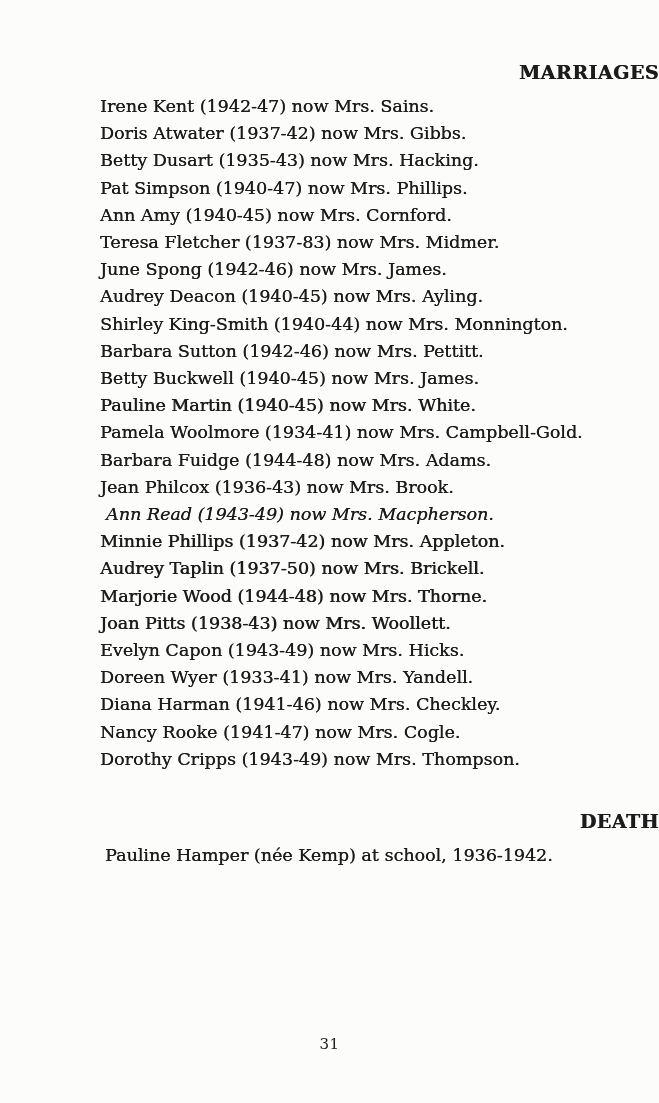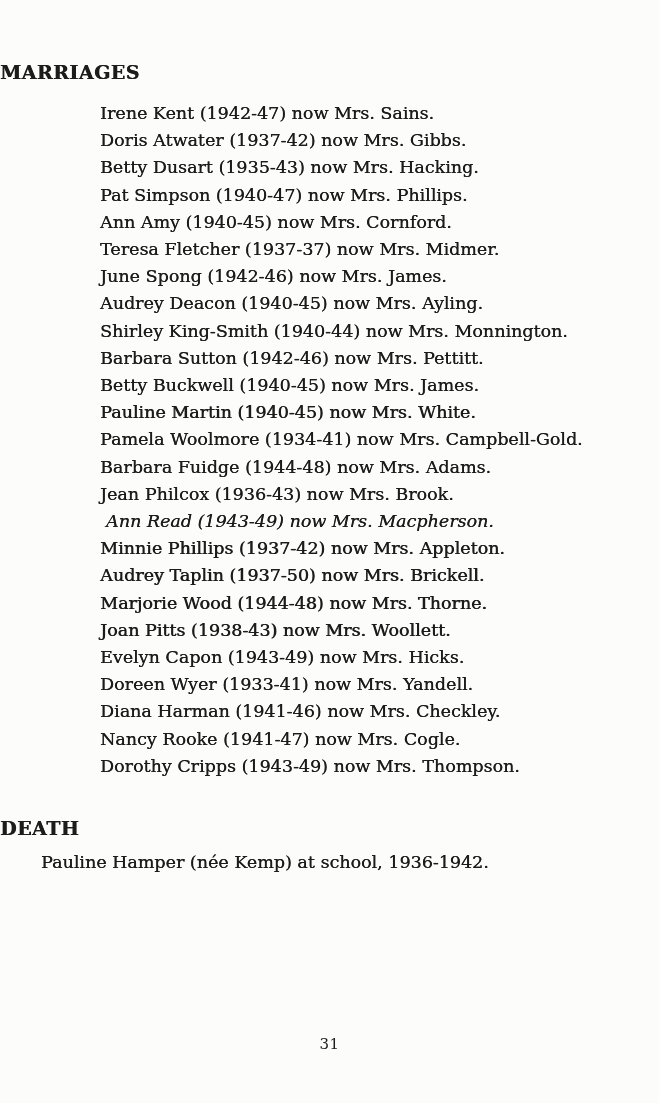--- a/index.html
+++ b/index.html
@@ -16,27 +16,27 @@
     font-family: "DejaVu Serif", "Liberation Serif", serif;
     color: #1c1c1c;
     overflow: hidden;
     box-sizing: border-box;
     padding-top: 62px;
   }
   .heading {
     margin: 0;
     font-size: 19px;
     font-weight: bold;
-    text-align: left;
+    text-align: right;
     letter-spacing: 0.5px;
     line-height: 20px;
     text-shadow: 0.4px 0 0 currentColor;
   }
   .entries {
-    margin-top: 18px;
+    margin-top: 11px;
     padding-left: 100px;
   }
   .entry {
     margin: 0;
     font-size: 17.5px;
     line-height: 27.2px;
     white-space: nowrap;
     text-shadow: 0.25px 0 0 currentColor;
   }
   
@@ -44,21 +44,21 @@
   .entries .entry:nth-child(12),
   .entries .entry:nth-child(17),
   .entries .entry:nth-child(18),
   .entries .entry:nth-child(19),
   .entries .entry:nth-child(20) { text-shadow: 0.55px 0 0 currentColor; }
   .death-section {
     margin-top: 38px;
   }
   .death-section .entry {
     margin-top: 11px;
-    padding-left: 41px;
+    padding-left: 105px;
   }
   .page-number {
     position: absolute;
     top: 1035px;
     left: 0;
     width: 100%;
     text-align: center;
     font-size: 15px;
     font-weight: normal;
     letter-spacing: 0.5px;
@@ -70,21 +70,21 @@
 <div class="page">
 
   <section class="marriages-section">
     <h1 class="heading">MARRIAGES</h1>
     <div class="entries">
       <p class="entry">Irene Kent (1942-47) now Mrs. Sains.</p>
       <p class="entry">Doris Atwater (1937-42) now Mrs. Gibbs.</p>
       <p class="entry">Betty Dusart (1935-43) now Mrs. Hacking.</p>
       <p class="entry">Pat Simpson (1940-47) now Mrs. Phillips.</p>
       <p class="entry">Ann Amy (1940-45) now Mrs. Cornford.</p>
-      <p class="entry">Teresa Fletcher (1937-37) now Mrs. Midmer.</p>
+      <p class="entry">Teresa Fletcher (1937-83) now Mrs. Midmer.</p>
       <p class="entry">June Spong (1942-46) now Mrs. James.</p>
       <p class="entry">Audrey Deacon (1940-45) now Mrs. Ayling.</p>
       <p class="entry">Shirley King-Smith (1940-44) now Mrs. Monnington.</p>
       <p class="entry">Barbara Sutton (1942-46) now Mrs. Pettitt.</p>
       <p class="entry">Betty Buckwell (1940-45) now Mrs. James.</p>
       <p class="entry">Pauline Martin (1940-45) now Mrs. White.</p>
       <p class="entry">Pamela Woolmore (1934-41) now Mrs. Campbell-Gold.</p>
       <p class="entry">Barbara Fuidge (1944-48) now Mrs. Adams.</p>
       <p class="entry">Jean Philcox (1936-43) now Mrs. Brook.</p>
       <p class="entry">Ann Read (1943-49) now Mrs. Macpherson.</p>

